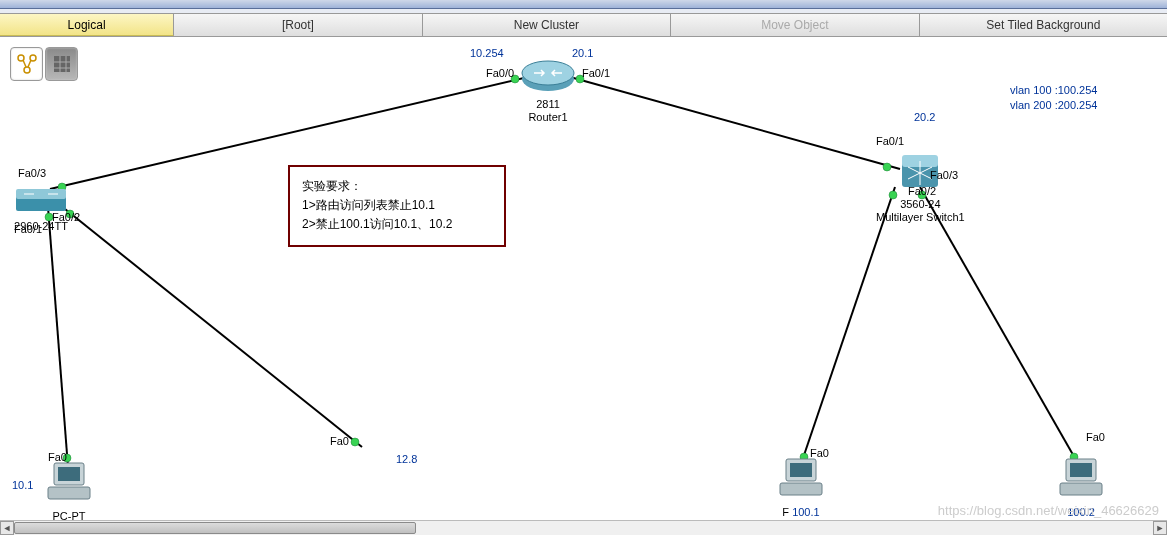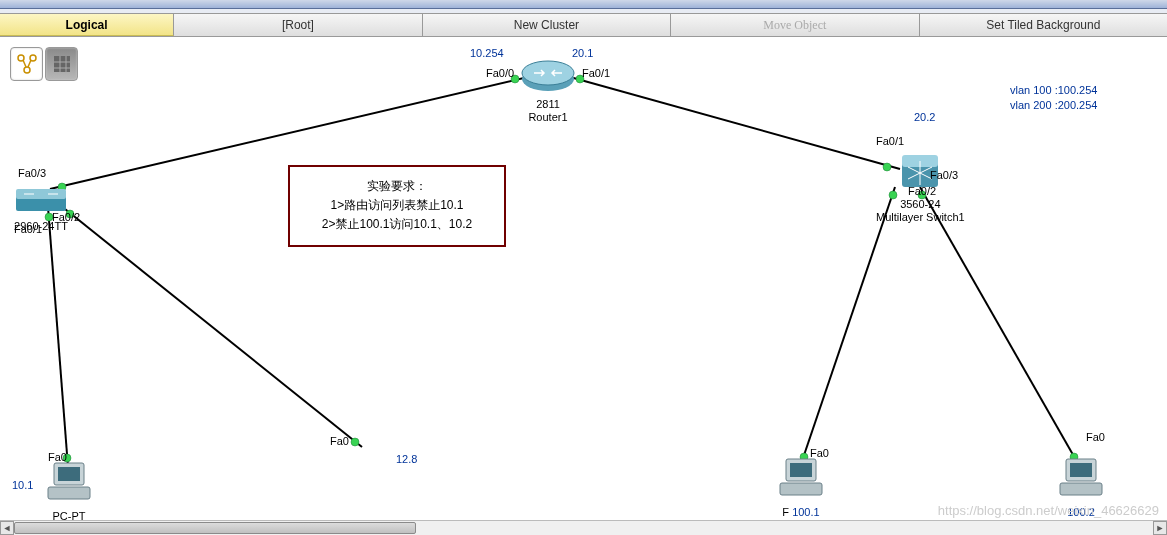--- a/index.html
+++ b/index.html
@@ -2,31 +2,31 @@
 <html><head>
 <meta charset="utf-8">
 <style>
   html, body { margin: 0; padding: 0; font-family: Arial, sans-serif; font-size: 12px; overflow: hidden; background: #f0f0f0; }
   .window { width: 1167px; height: 535px; position: relative; background: #fff; box-sizing: border-box; }
   .titlebar-strip { height: 8px; background: linear-gradient(#cfd8e8,#9fb3d8); border-bottom: 1px solid #5a6f99; }
   .toolbar-strip { height: 4px; background: #e8ecf4; border-bottom: 1px solid #999; }
   .tabbar { display: flex; height: 22px; background: linear-gradient(#fafafa,#e4e4e4); border-bottom: 1px solid #999; align-items: stretch; }
   .tabbar .tab { flex: 1; text-align: center; line-height: 22px; border-right: 1px solid #999; color: #333; font-size: 12px; background: linear-gradient(#f6f6f6,#dedede); }
   .tabbar .tab:last-child { border-right: none; }
-  .tabbar .tab.active { background: linear-gradient(#fdf6c4,#f2e488); font-weight: bold; color: #000; border-bottom: 1px solid #c9bc55; }
-  .tabbar .tab.disabled { color: #aaa; font-family: Liberation Serif, serif; }
+  .tabbar .tab.active { background: linear-gradient(#fdf6c4,#f2e488); font-weight: normal; color: #000; border-bottom: 1px solid #c9bc55; }
+  .tabbar .tab.disabled { color: #aaa; }
   .canvas { position: relative; width: 100%; height: calc(535px - 8px - 4px - 22px - 14px); background: #fff; overflow: hidden; }
   .icon-holder { position: absolute; left: 10px; top: 2px; width: 70px; height: 50px; display: flex; align-items: center; }
   .icon-holder .ibox { width: 32px; height: 32px; background: #fff; border: 1px solid #999; border-radius: 4px; display: flex; align-items: center; justify-content: center; margin-right: 2px; box-shadow: inset 0 0 2px #ccc; }
   .lbl { position: absolute; color: #000; font-size: 11px; white-space: nowrap; }
   .lbl.blue { color: #003399; }
   .device { position: absolute; text-align: center; }
   .device .name { font-size: 11px; margin-top: 2px; line-height: 1.2; }
   .link-dot { fill: #39d353; stroke: #1a7f37; stroke-width: 0.5; }
-  .reqbox { position: absolute; border: 2px solid #700000; padding: 10px 12px; font-size: 12px; line-height: 1.6; background: rgba(255,255,255,0.95); text-align: center; }
+  .reqbox { position: absolute; border: 2px solid #700000; padding: 10px 12px; font-size: 12px; line-height: 1.6; background: rgba(255,255,255,0.95); }
   .watermark { position: absolute; right: 8px; bottom: 6px; color: #ccc; font-size: 13px; font-family: Arial; margin-left: 40px; }
   .hscroll { position: absolute; left: 0; right: 0; bottom: 0; height: 14px; background: #f0f0f0; border-top: 1px solid #bbb; }
   .hscroll .thumb { position: absolute; left: 14px; width: 400px; top: 1px; bottom: 1px; background: linear-gradient(#dcdcdc,#c0c0c0); border: 1px solid #8a8a8a; border-radius: 2px; }
   .hscroll .arrow { position: absolute; top: 0; bottom: 0; width: 14px; background: #e8e8e8; border: 1px solid #999; box-sizing: border-box; color: #555; font-size: 9px; line-height: 12px; text-align: center; }
   .hscroll .arrow.left { left: 0; }
   .hscroll .arrow.right { right: 0; }
 </style>
 </head>
 <body>
 

